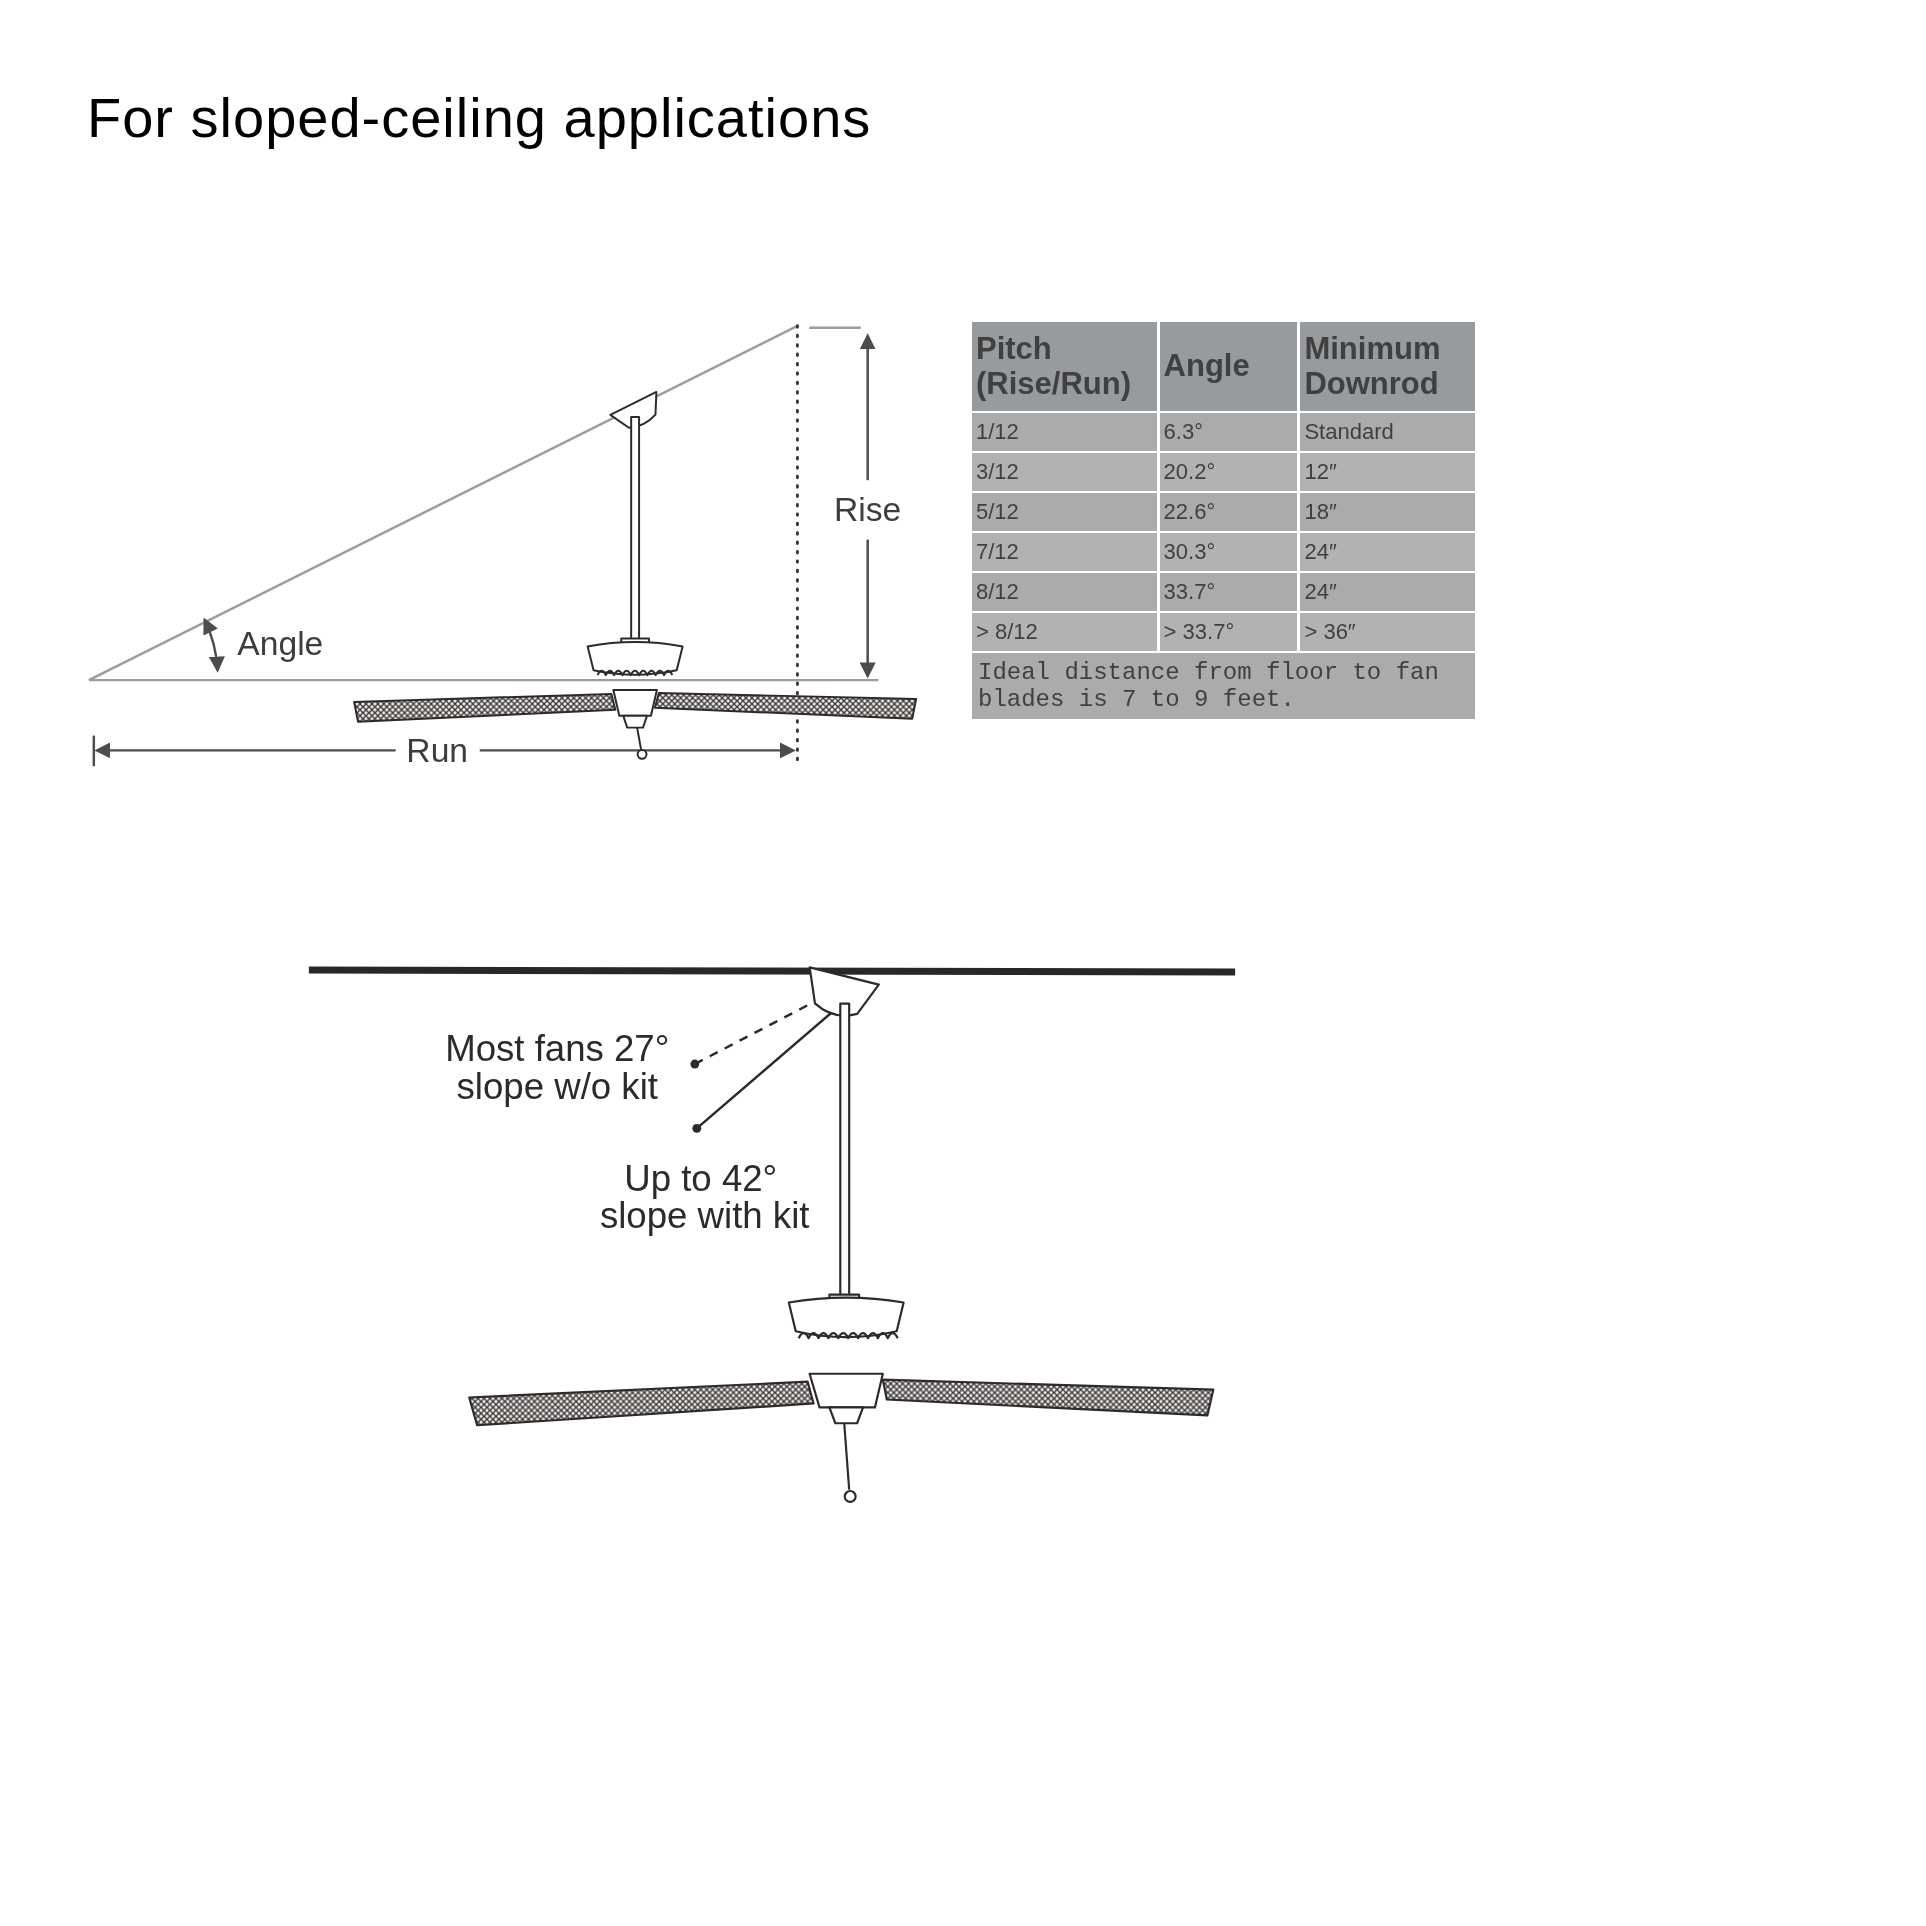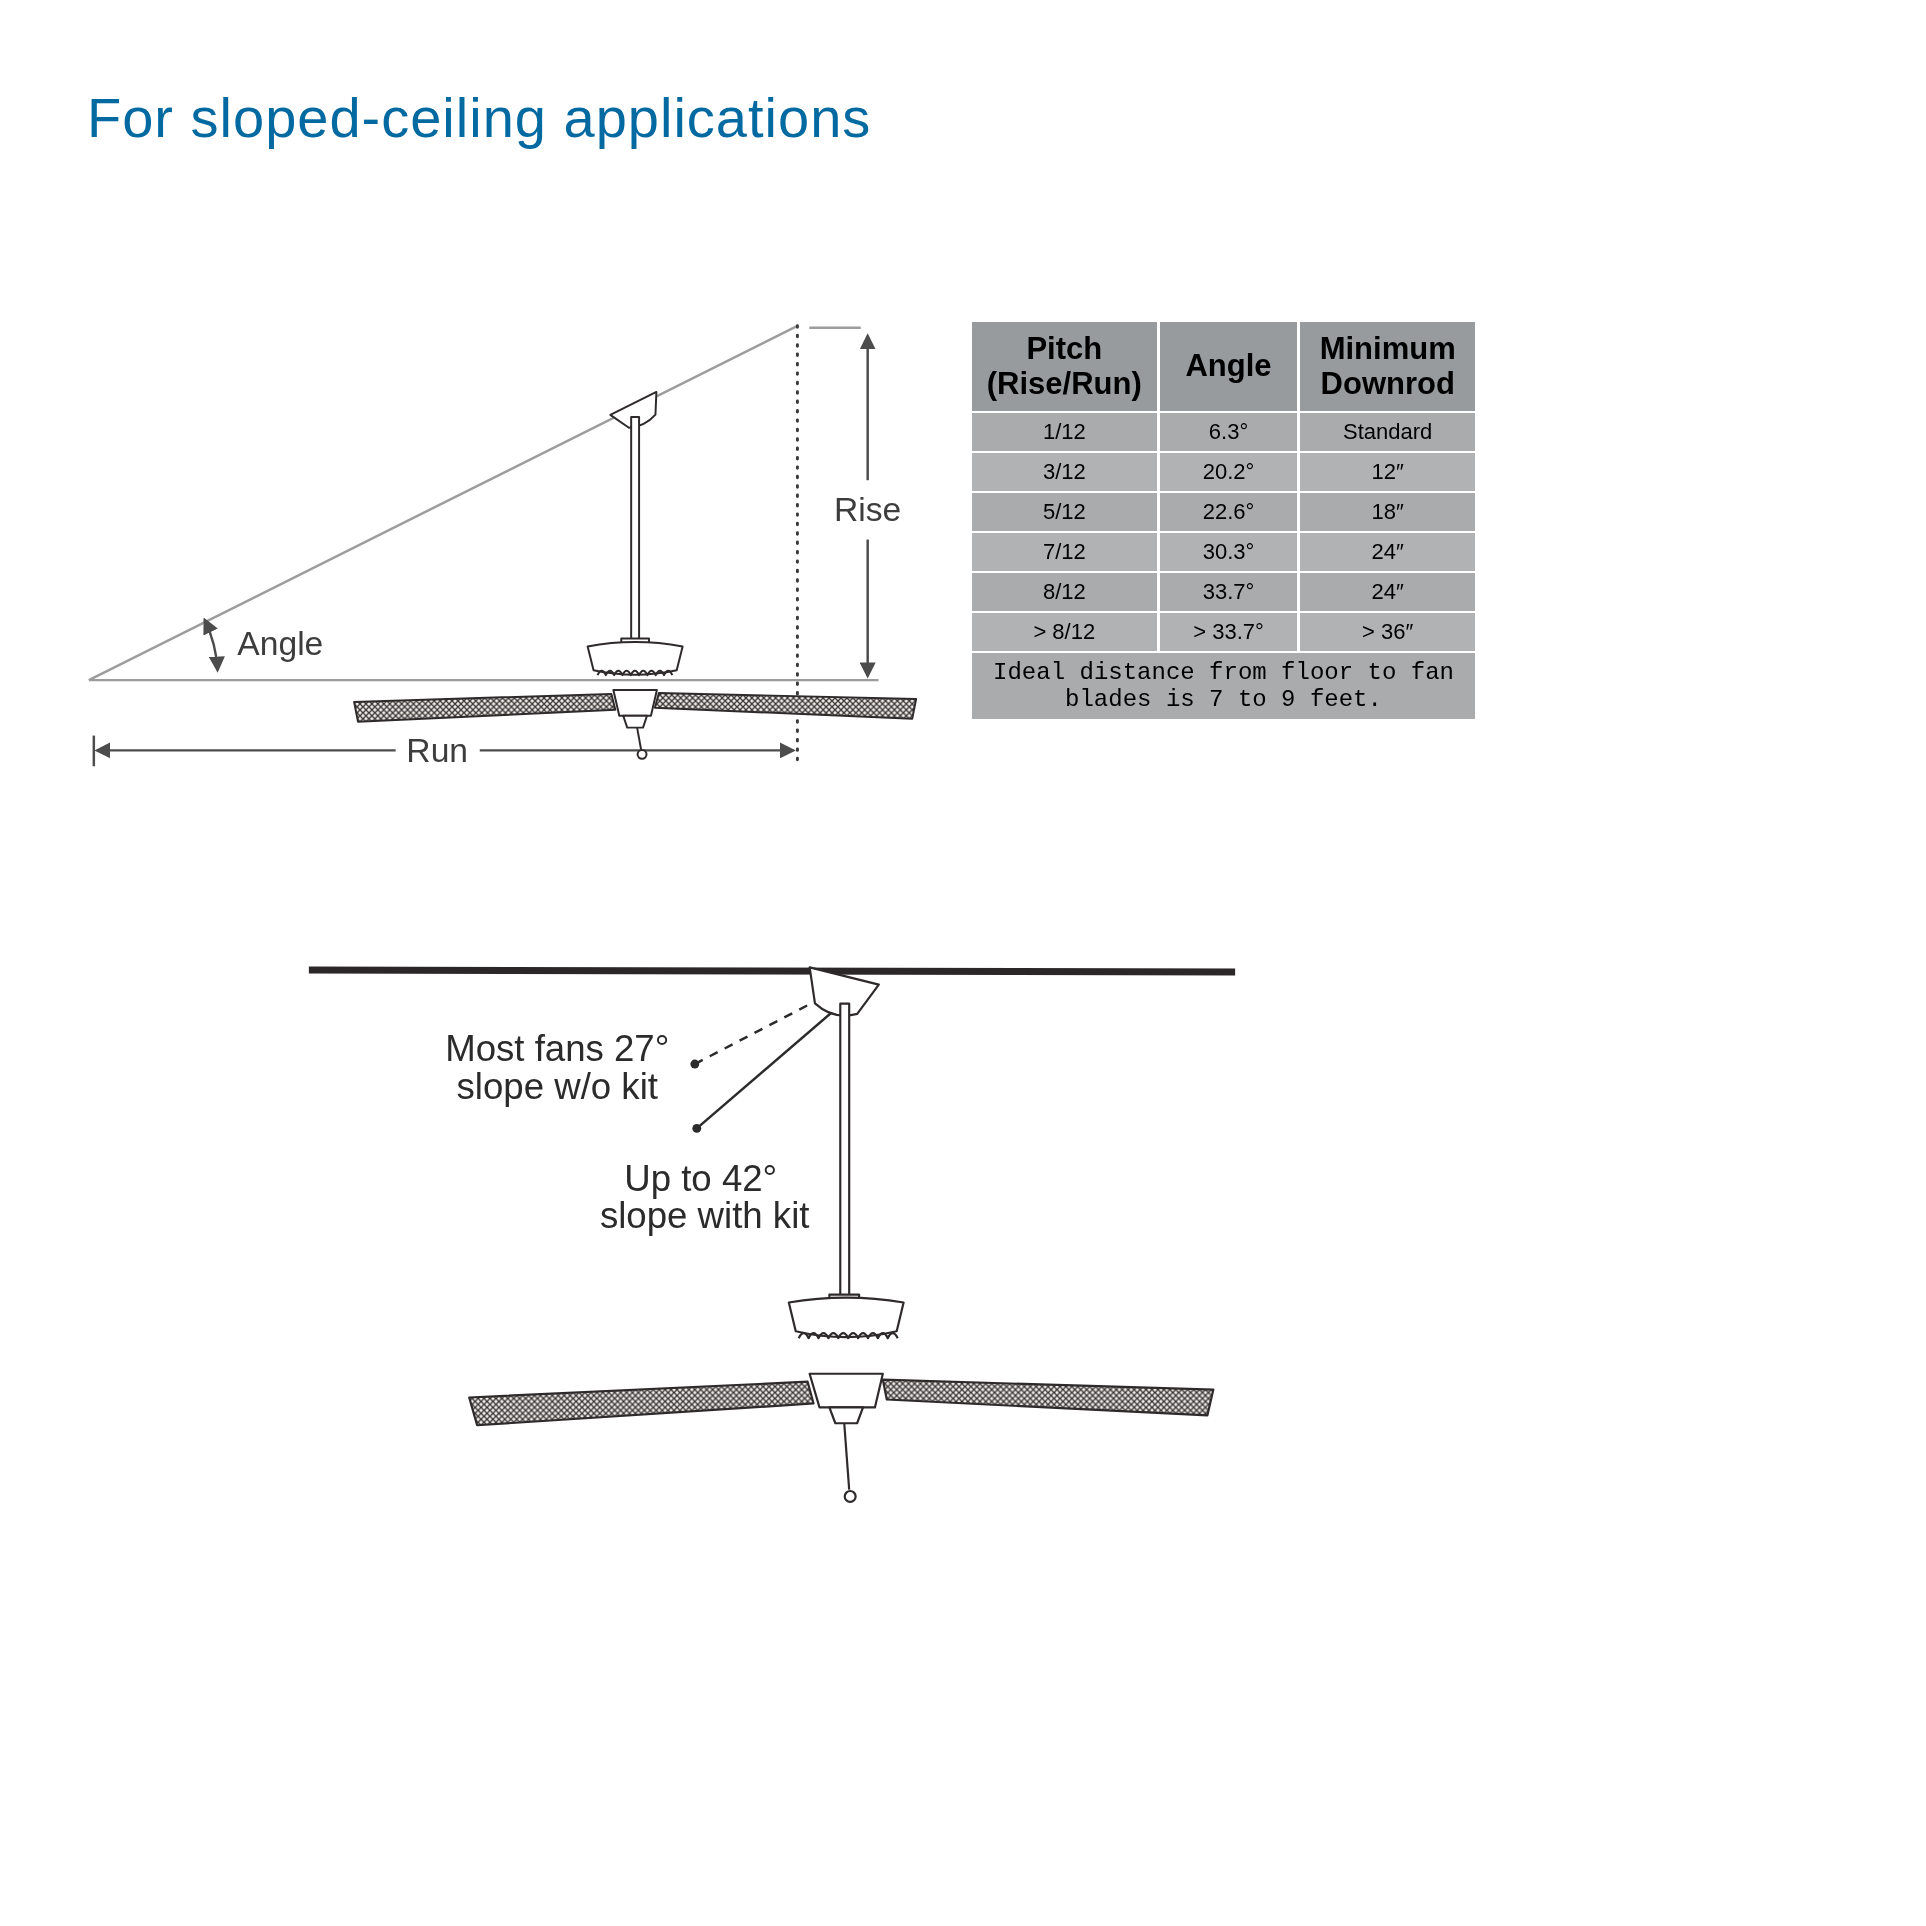--- a/index.html
+++ b/index.html
@@ -2,28 +2,28 @@
 <html><head>
 <meta charset="utf-8">
 <style>
   html,body{margin:0;padding:0;background:#ffffff;}
   .page{
     position:relative;width:1927px;height:1927px;background:#ffffff;
     font-family:"Liberation Sans",sans-serif;overflow:hidden;
   }
   .title{
     position:absolute;left:87px;top:85px;margin:0;
-    font-size:56px;font-weight:300;color:#0369a1;letter-spacing:1px;
+    font-size:56px;font-weight:300;color:#000000;letter-spacing:1px;
   }
   .diagram-top{position:absolute;left:69px;top:312px;}
   .diagram-bottom{position:absolute;left:297px;top:950px;}
 
   .table-wrap{position:absolute;left:972px;top:322px;width:503px;}
   table.pitch-table{
-    width:100%;border-collapse:collapse;color:#000000;text-align:center;
+    width:100%;border-collapse:collapse;color:#404040;text-align:left;
     table-layout:fixed;
   }
   table.pitch-table th{
     background:#989b9e;font-size:31px;font-weight:700;line-height:1.12;
     padding:10px 4px;vertical-align:middle;border-left:3px solid #ffffff;
   }
   table.pitch-table th:first-child{border-left:none;}
   .h-line{display:block;}
   table.pitch-table td{
     font-size:22px;padding:2px 4px;height:34px;

